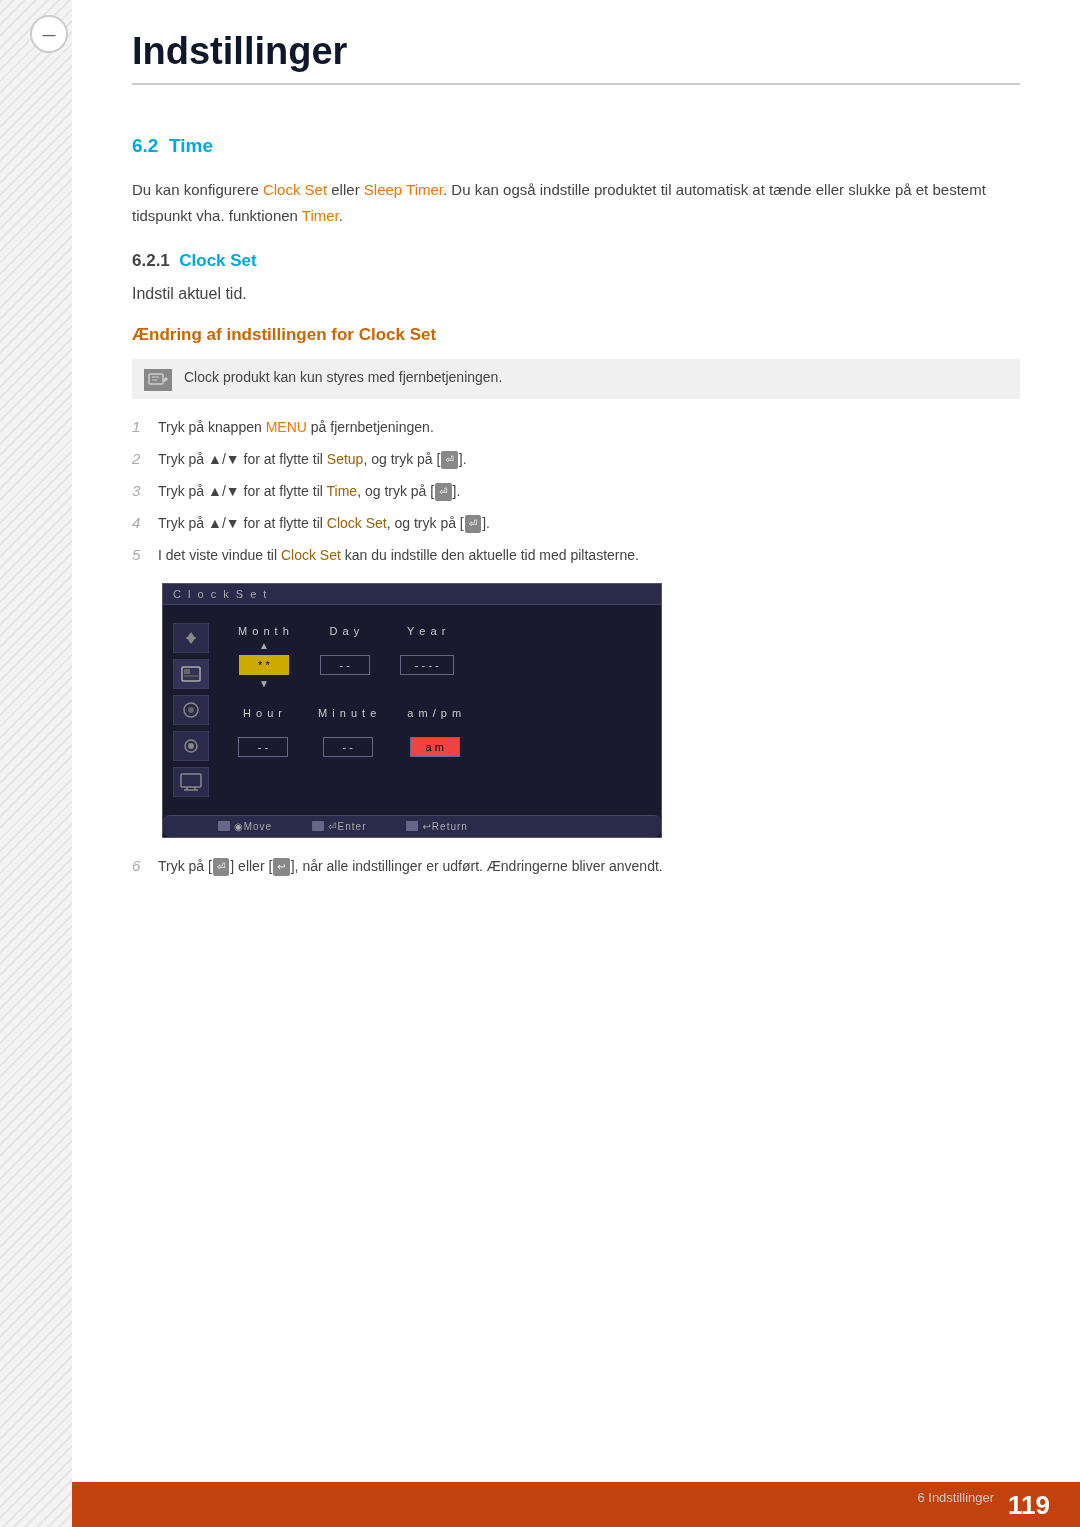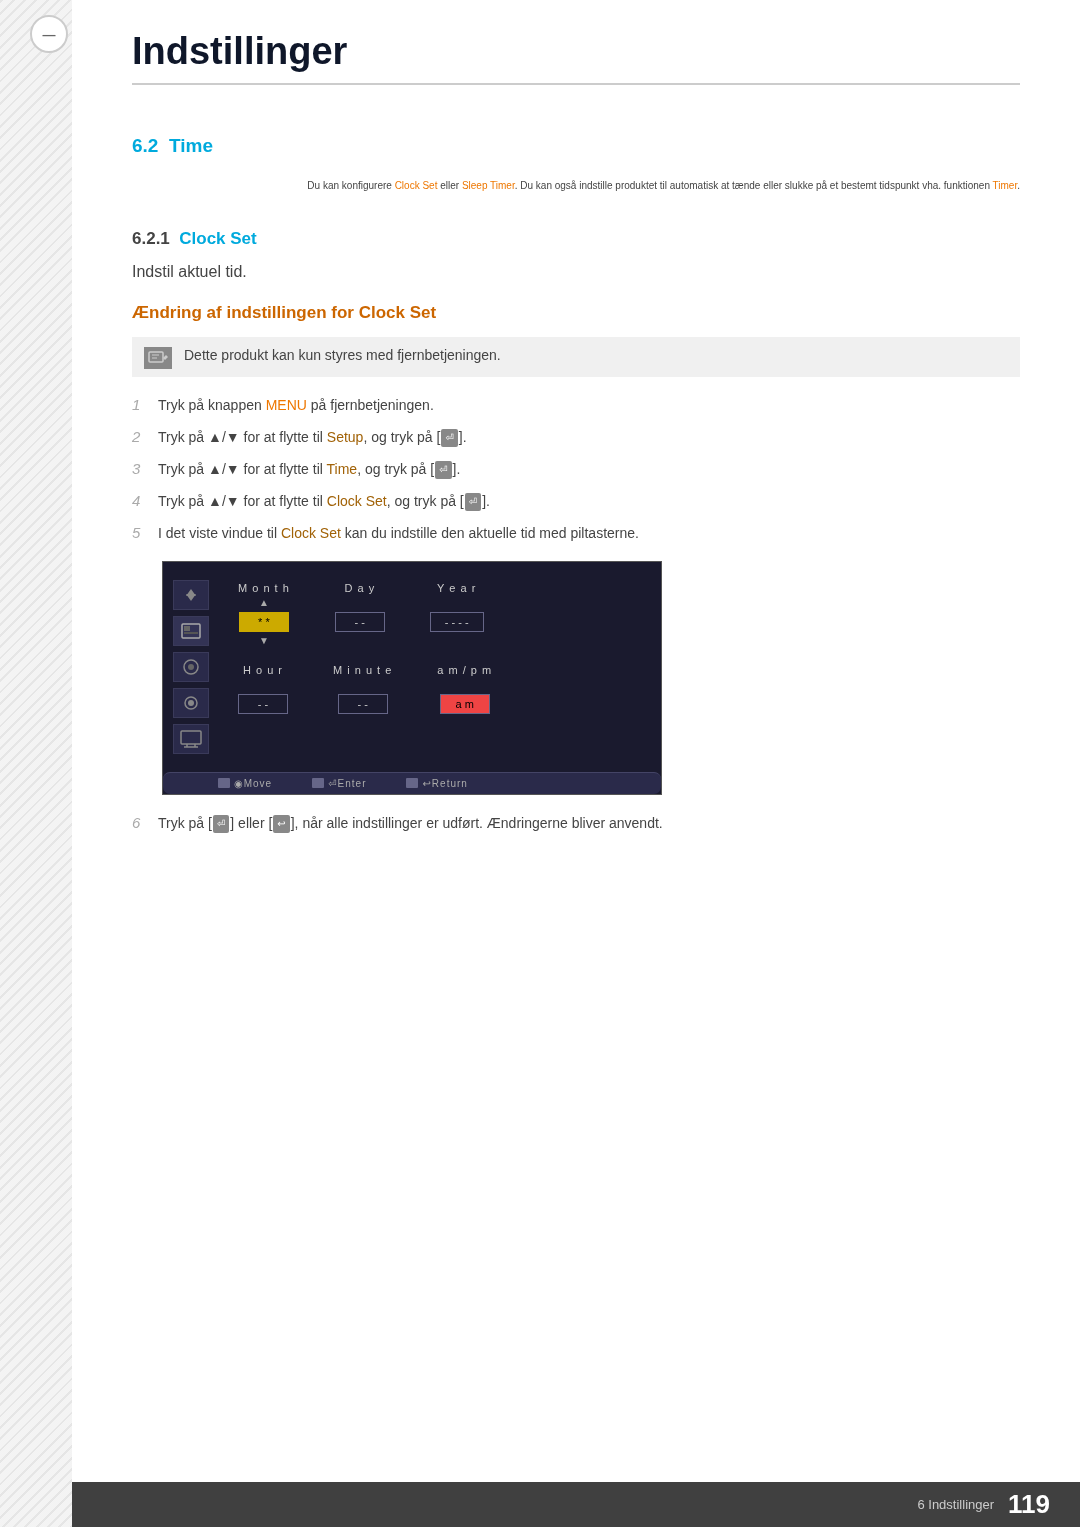--- a/index.html
+++ b/index.html
@@ -49,25 +49,24 @@
     
     .section-heading {
       font-size: 19px;
       font-weight: bold;
       color: #00aadd;
       margin-bottom: 20px;
     }
 
     
     .intro-text {
-      font-size: 10px;
+      font-size: 15px;
       line-height: 1.7;
       color: #444444;
-      margin-bottom: 35px;
-      text-align: right;
+      margin-bottom: 23px;
     }
 
     
     .subsection-heading {
       font-size: 17px;
       font-weight: bold;
       color: #444444;
       margin-bottom: 10px;
     }
 
@@ -231,21 +230,21 @@
 
     
     .cs-main {
       flex: 1;
       padding: 10px 20px;
       color: #cccccc;
     }
 
     .cs-row {
       display: flex;
-      gap: 45px;
+      gap: 30px;
       margin-bottom: 18px;
       align-items: flex-start;
     }
 
     .cs-field {
       display: flex;
       flex-direction: column;
       align-items: center;
       gap: 4px;
     }
@@ -310,23 +309,23 @@
       border-radius: 1px;
     }
 
     
     .page-footer {
       position: absolute;
       bottom: 0;
       left: 72px;
       right: 0;
       height: 45px;
-      background: #404040;
-      display: flex;
-      align-items: center;
+      background: #c2410c;
+      display: flex;
+      align-items: flex-start;
       justify-content: flex-end;
       padding: 8px 30px;
       gap: 14px;
     }
 
     .footer-section-label {
       font-size: 13px;
       color: #cccccc;
     }
 
@@ -386,21 +385,21 @@
 
       <div class="note-box">
         <div class="note-icon">
           <svg viewBox="0 0 20 16" fill="none" xmlns="http://www.w3.org/2000/svg">
             <rect x="1" y="2" width="14" height="10" rx="1" stroke="#cccccc" stroke-width="1.5" fill="none"></rect>
             <line x1="4" y1="5" x2="11" y2="5" stroke="#cccccc" stroke-width="1"></line>
             <line x1="4" y1="8" x2="9" y2="8" stroke="#cccccc" stroke-width="1"></line>
             <path d="M15 8 L18 5 L20 7 L17 10 Z" fill="#cccccc"></path>
           </svg>
         </div>
-        <p class="note-text">Dette produkt kan kun styres med fjernbetjeningen.</p>
+        <p class="note-text">Clock produkt kan kun styres med fjernbetjeningen.</p>
       </div>
 
       <ol class="steps-list">
 
         <li>
           <span class="step-number">1</span>
           <span class="step-text">
             Tryk på knappen <span class="highlight-orange">MENU</span> på fjernbetjeningen.
           </span>
         </li>
@@ -429,20 +428,23 @@
         <li>
           <span class="step-number">5</span>
           <span class="step-text">
             I det viste vindue til <span class="highlight-blue">Clock Set</span> kan du indstille den aktuelle tid med piltasterne.
           </span>
         </li>
       </ol>
 
       <div class="clock-set-ui">
 
+        <div class="cs-titlebar">
+          <span>C l o c k S e t</span>
+        </div>
 
         <div class="cs-body">
 
           <div class="cs-sidebar">
             <div class="cs-sidebar-item">
               <svg width="18" height="18" viewBox="0 0 18 18" fill="none">
                 <path d="M9 3 L14 10 H4 Z" fill="#888"></path>
                 <path d="M9 15 L4 8 H14 Z" fill="#888"></path>
               </svg>
             </div>

